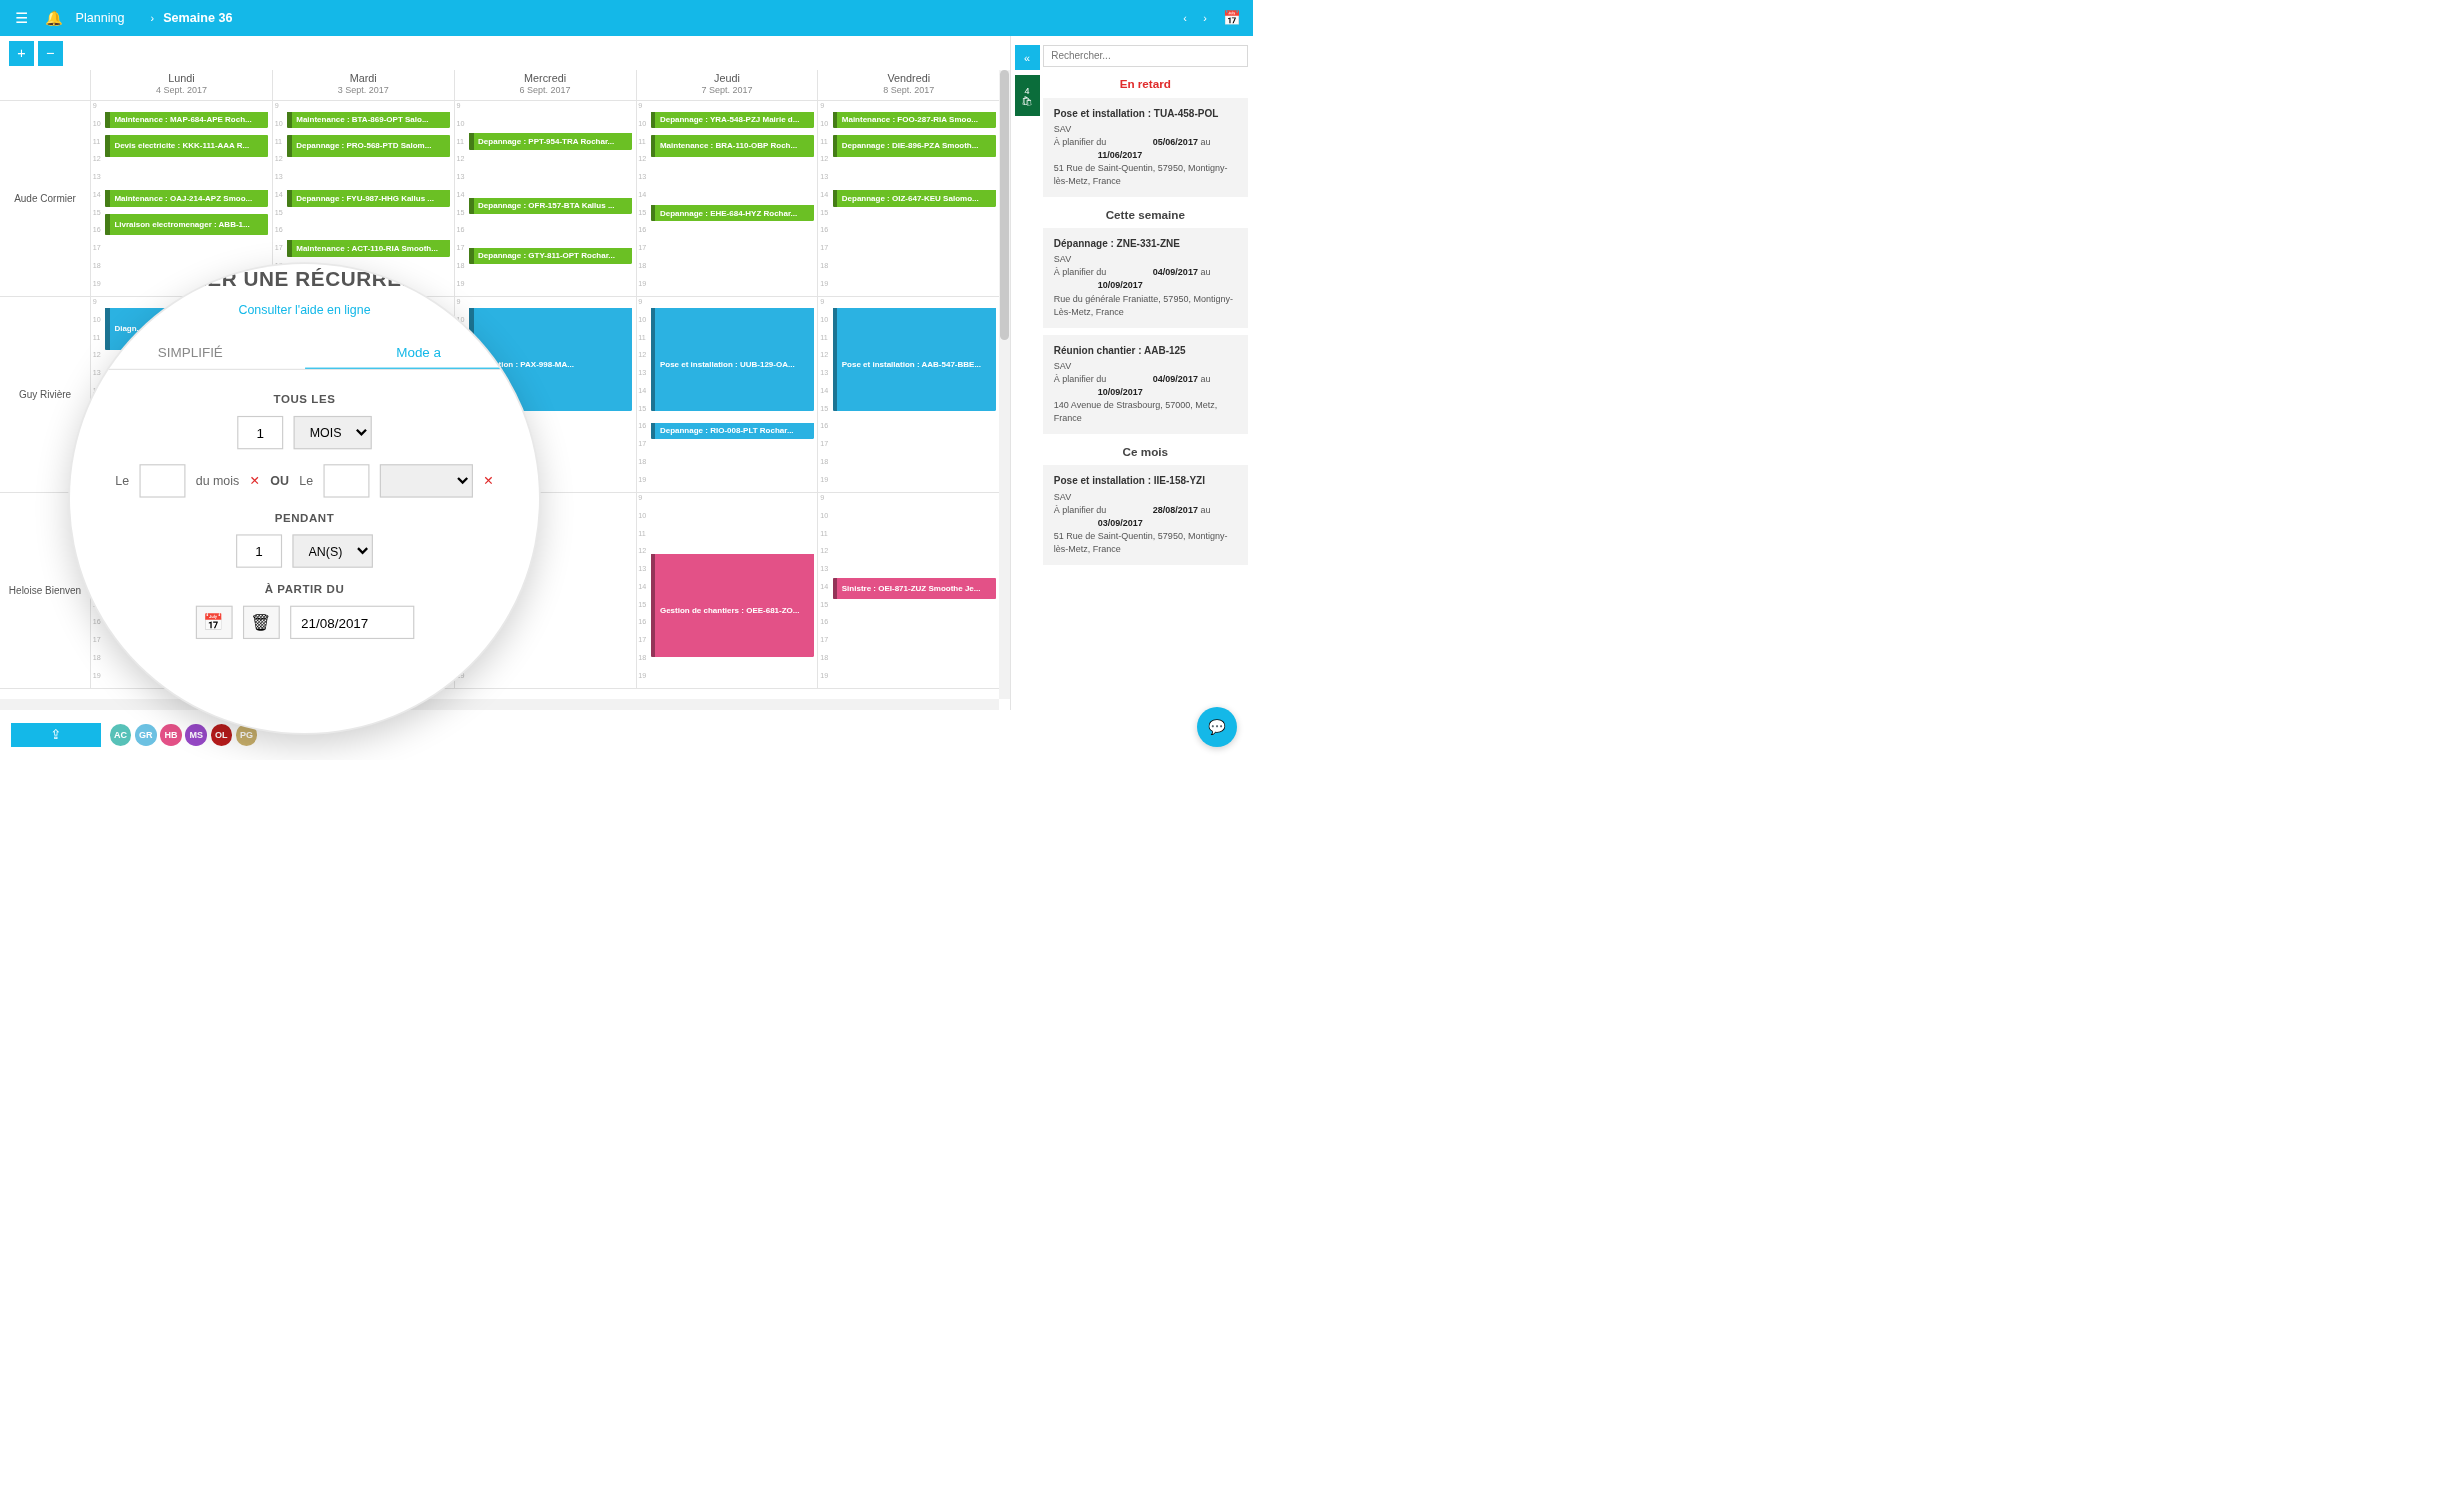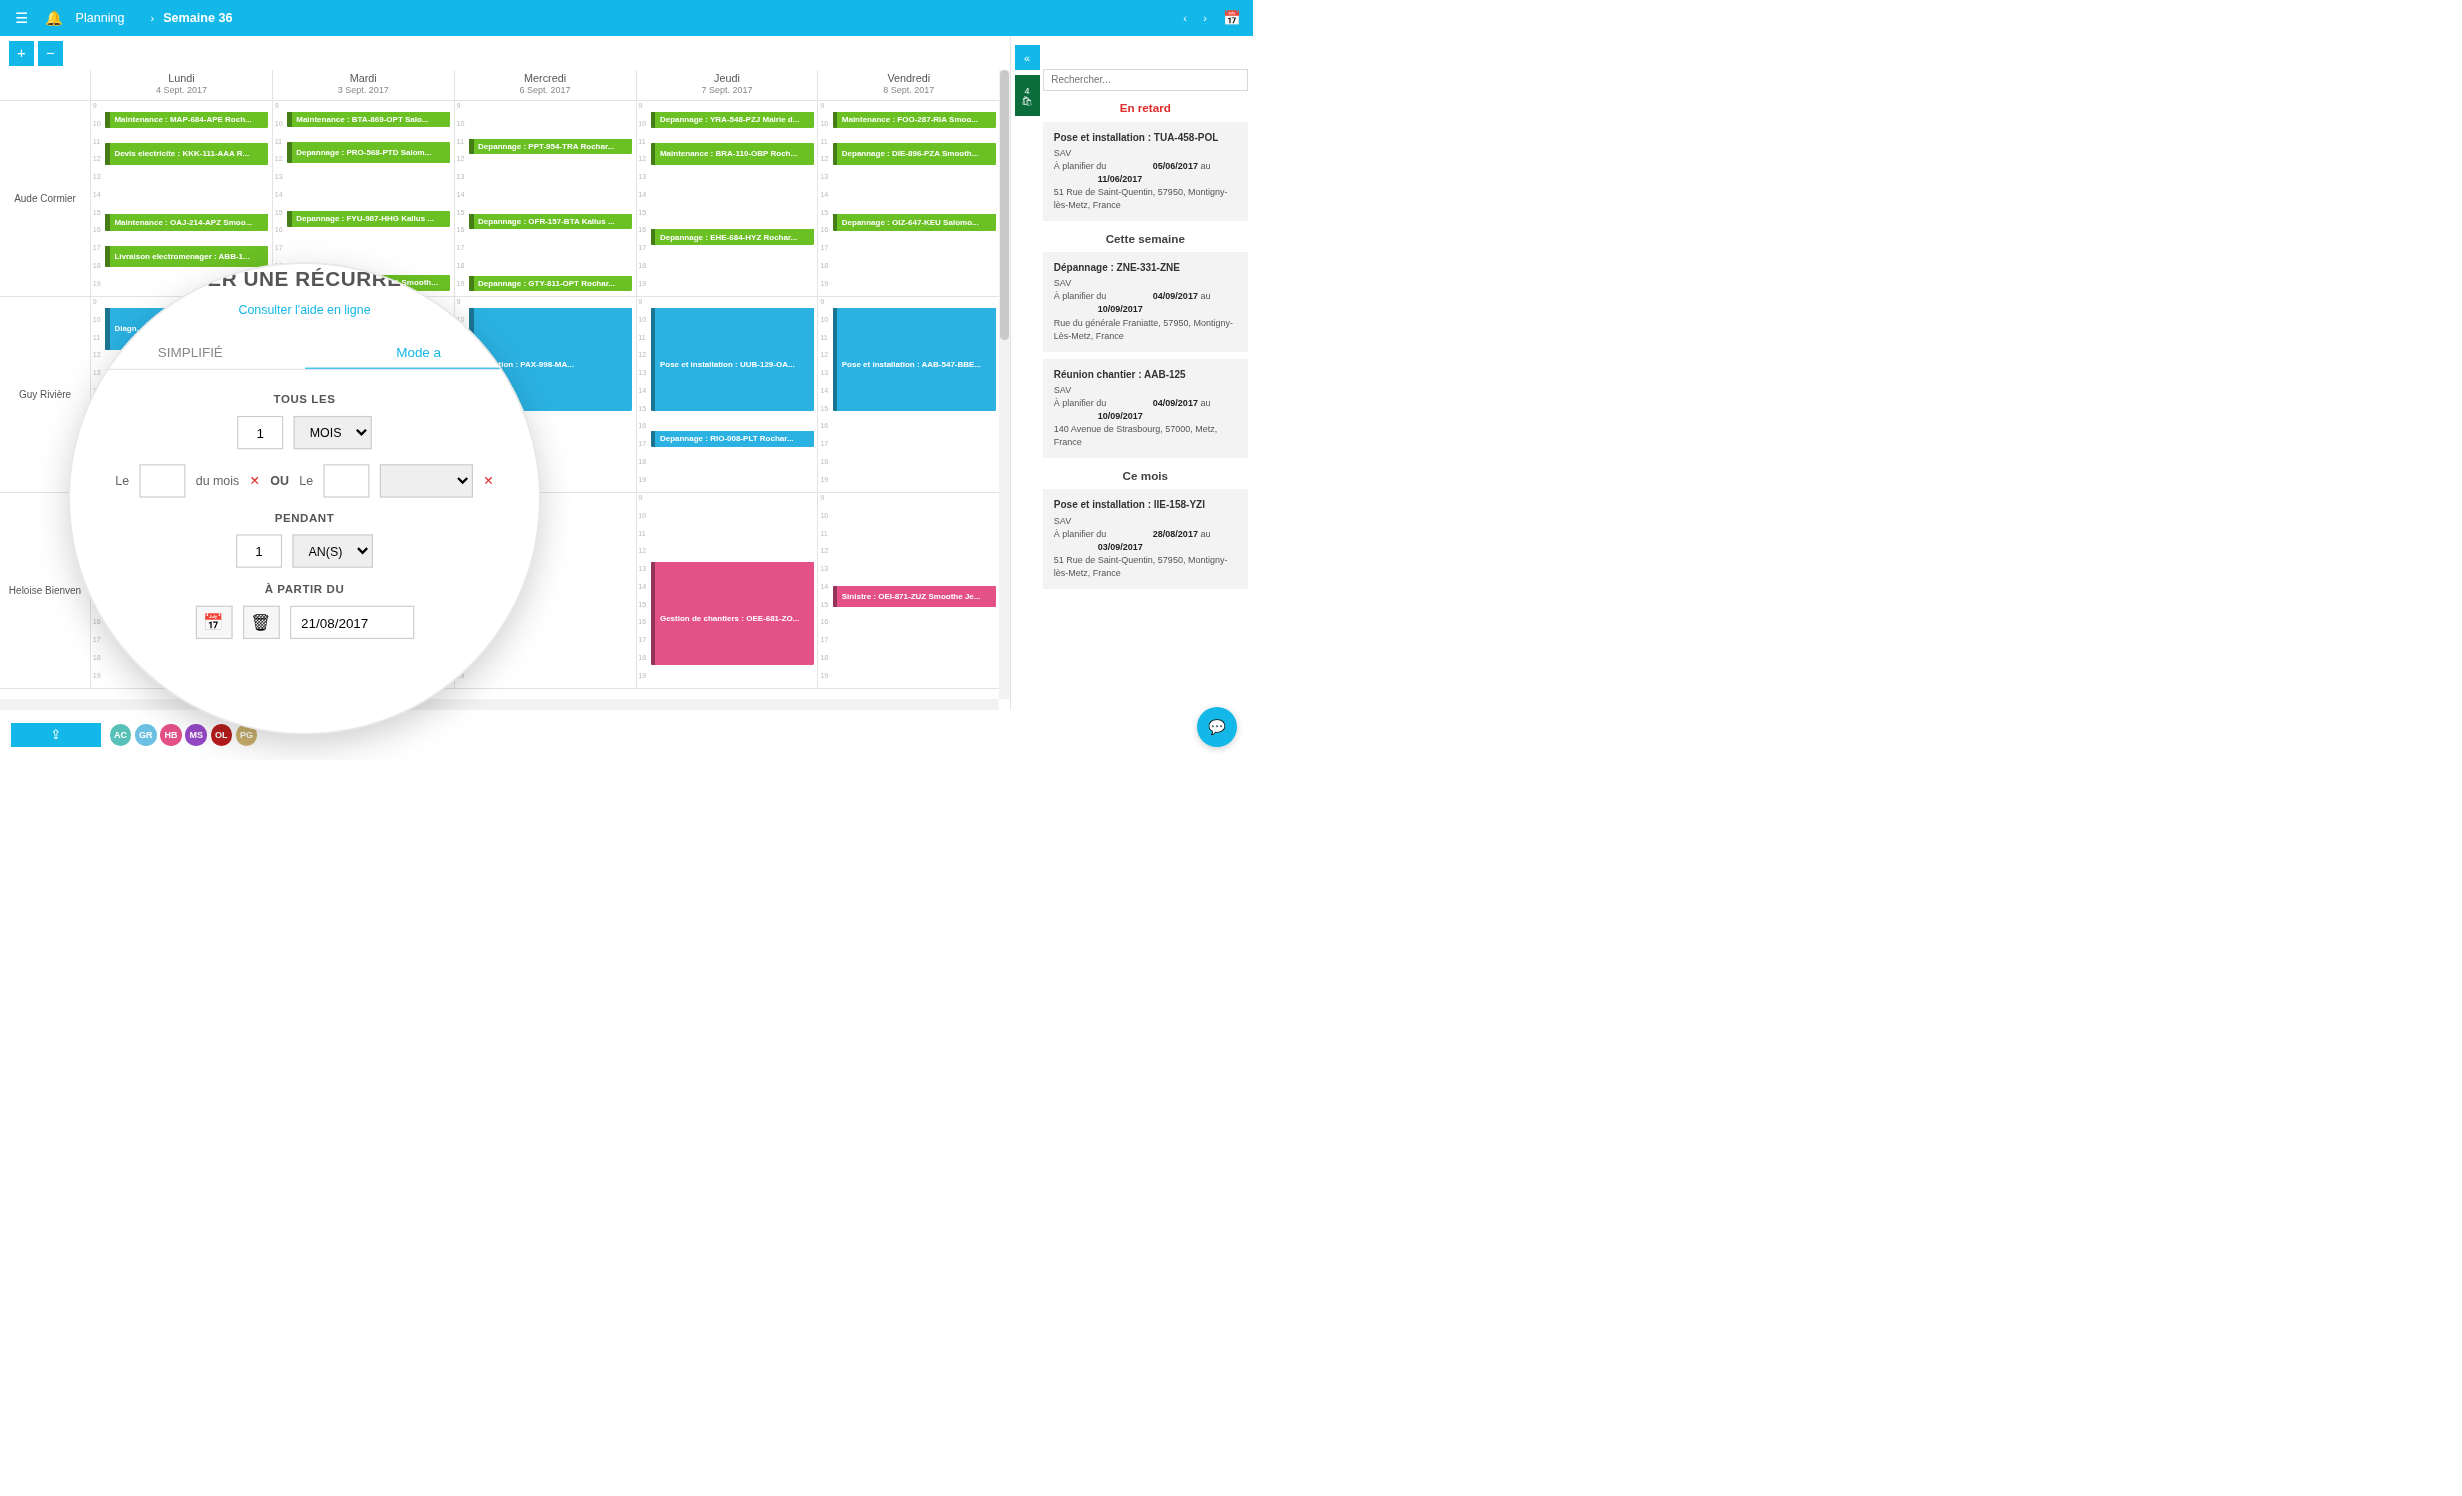--- a/index.html
+++ b/index.html
@@ -29,21 +29,21 @@
 .cal-header .day .dn { font-size:10.8px; color:#555; display:block; }
 .cal-header .day .dd { font-size:9px; color:#888; }
 
 
 .cal-body { position:absolute; top:34px; left:0; right:10.8px; bottom:10.8px; overflow:hidden; }
 .cal-row { display:flex; border-bottom:0.9px solid #e3e3e3; height:196px; }
 .row-label { width:90px; display:flex; align-items:center; justify-content:center; font-size:10px; color:#555; text-align:right; }
 .cell { flex:1; border-left:0.9px solid #e3e3e3; position:relative; }
 .hour-col { position:absolute; left:0; top:0; bottom:0; width:12.6px; font-size:7.2px; color:#bbb; display:flex; flex-direction:column; }
 .hour-col span { flex:1; padding-left:1.8px; }
-.events { position:absolute; left:14.4px; right:3.6px; top:5.4px; bottom:5.4px; display:flex; flex-direction:column; gap:15px; }
+.events { position:absolute; left:14.4px; right:3.6px; top:5.4px; bottom:5.4px; display:flex; flex-direction:column; gap:7px; }
 .event { height:21.6px; border-radius:0.9px; display:flex; align-items:center; font-size:8px; font-weight:600; color:#fff; position:relative; overflow:hidden; padding-left:9px; white-space:nowrap; text-overflow:ellipsis; }
 .event.green { background:#6bc024; }
 .event.blue { background:#2bb2e2; }
 .event.pink { background:#e35187; }
 .event::before { content:""; position:absolute; left:0; top:0; bottom:0; width:4.5px; background:rgba(0,0,0,0.35); }
 .event.hatch { border-top:5.4px solid transparent; background-clip:padding-box; }
 .event.hatch::after { content:""; position:absolute; left:0; right:0; top:-5.4px; height:5.4px; background:repeating-linear-gradient(135deg,#fff 0 3.6px,currentColor 3.6px 7.2px); }
 .event.green.hatch::after { color:#6bc024; }
 .event.blue.hatch::after { color:#2bb2e2; }
 .event.pink.hatch::after { color:#e35187; }
@@ -52,21 +52,21 @@
 
 
 .vscroll { position:absolute; right:0; top:34px; bottom:10.8px; width:10.8px; background:#f2f2f2; }
 .vscroll .thumb { position:absolute; left:0.9px; right:0.9px; top:0; height:270px; background:#c9c9c9; border-radius:5.4px; }
 .hscroll { position:absolute; left:0; right:10.8px; bottom:0; height:10.8px; background:#f2f2f2; }
 
 
 .side-tabs { width:32px; background:#fff; display:flex; flex-direction:column; gap:5.4px; padding-top:9px; align-items:center; }
 .side-tab { width:25px; height:25px; background:#14b8e8; color:#fff; display:flex; align-items:center; justify-content:center; font-size:10.8px; cursor:pointer; }
 .side-tab.badge { background:#0b6d3b; flex-direction:column; height:41px; font-size:9px; }
-.side-content { flex:1; padding:9px 5.4px 0 0; overflow:hidden;margin-top:24px; }
+.side-content { flex:1; padding:9px 5.4px 0 0; overflow:hidden; }
 .search-input { width:100%; height:21.6px; border:0.9px solid #d8d8d8; padding:0 7.2px; font-size:10px; color:#888; }
 .sp-heading { text-align:center; font-weight:700; font-size:11.7px; margin:10.8px 0 7.2px; color:#444; }
 .sp-heading.red { color:#e02b2b; }
 .card { background:#f3f3f3; padding:9px 10.8px; margin-bottom:7.2px; font-size:9px; color:#555; line-height:1.45; cursor:pointer; }
 .card .title { font-weight:700; color:#333; font-size:10px; margin-bottom:1.8px; }
 .card b { color:#222;padding-left:44px; }
 
 
 .bottombar { position:absolute; left:0; right:0; bottom:0; height:50px; display:flex; align-items:center; padding:0 10.8px; gap:9px; background:#fff; }
 .btn-blue-wide { width:90px; height:23.4px; background:#14b8e8; border:none; color:#fff; cursor:pointer; display:flex; align-items:center; justify-content:center; }

